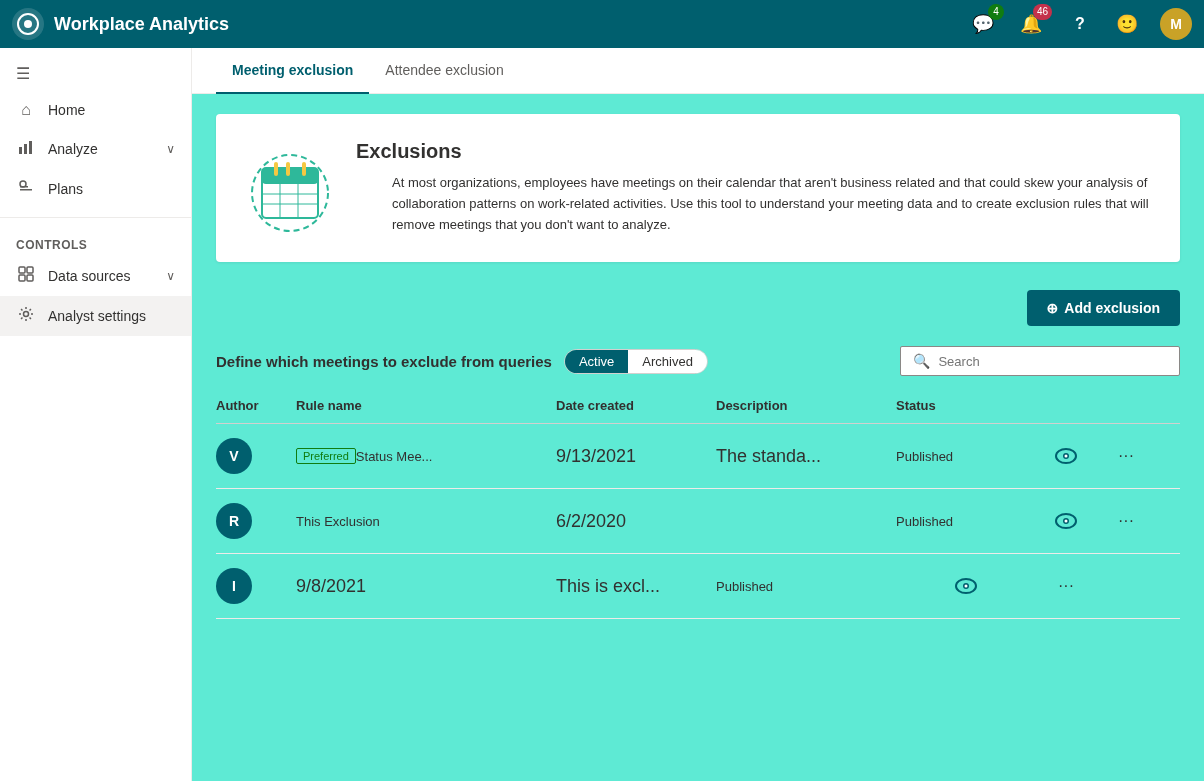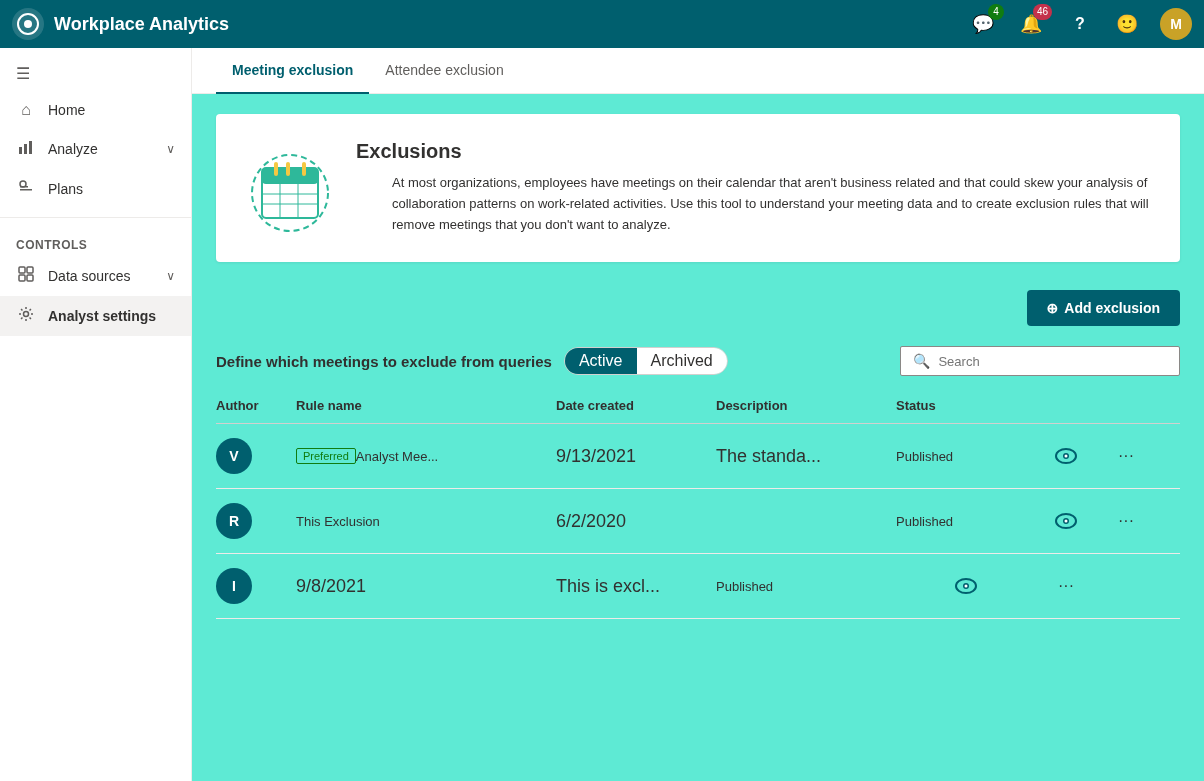--- a/index.html
+++ b/index.html
@@ -62,21 +62,21 @@
       cursor: pointer; color: #605e5c; font-size: 16px;
     }
     .sidebar-nav {
       flex: 1;
     }
     .sidebar-item {
       display: flex; align-items: center; gap: 12px;
       padding: 10px 16px; cursor: pointer; color: #323130;
       font-size: 14px;
     }
-    .sidebar-item.active { background: #f3f2f1; font-weight: 700; }
+    .sidebar-item.active { background: #f3f2f1; font-weight: 400; }
     .sidebar-item-icon { font-size: 16px; color: #605e5c; width: 20px; text-align: center; }
     .sidebar-item-label { flex: 1; }
     .sidebar-item-chevron { color: #605e5c; font-size: 12px; }
     .sidebar-divider { height: 1px; background: #edebe9; margin: 8px 0; }
     .sidebar-section-label {
       padding: 12px 16px 4px; font-size: 12px; font-weight: 600; color: #605e5c; text-transform: uppercase; letter-spacing: 0.5px;
     }
 
     
     .content-area {
@@ -128,21 +128,21 @@
     .filter-left {
       display: flex; align-items: center; gap: 12px;
     }
     .filter-title {
       font-size: 15px; font-weight: 600; color: #323130;
     }
     .filter-tabs {
       display: flex; border: 1px solid #d2d0ce; border-radius: 20px; overflow: hidden;
     }
     .filter-tab {
-      padding: 4px 14px; cursor: pointer; font-size: 16px; color: #323130; background: white;
+      padding: 4px 14px; cursor: pointer; font-size: 13px; color: #323130; background: white;
     }
     .filter-tab.active {
       background: #005f6e; color: white;
     }
     .search-box {
       display: flex; align-items: center; gap: 8px;
       border: 1px solid #8a8886; border-radius: 2px;
       padding: 6px 12px; background: white; width: 280px;
     }
     .search-box input {
@@ -352,21 +352,21 @@
         <div class="col-header"></div>
         <div class="col-header"></div>
       </div>
 
       <div class="table-row">
         <div>
           <div class="author-avatar">V</div>
         </div>
         <div class="rule-name-cell">
           <span class="preferred-badge">Preferred</span>
-          <span class="rule-name-text">Analyst Mee...</span>
+          <span class="rule-name-text">Status Mee...</span>
         </div>
         <div class="cell-text">9/13/2021</div>
         <div class="cell-text">The standa...</div>
         <div class="status-text">Published</div>
         <div class="action-icon">
           <svg width="22" height="16" viewBox="0 0 22 16" fill="none">
               <ellipse cx="11" cy="8" rx="10" ry="7" stroke="#005f6e" stroke-width="2"></ellipse>
               <circle cx="11" cy="8" r="3" fill="#005f6e"></circle>
               <circle cx="11" cy="8" r="1.5" fill="white"></circle>
             </svg>

